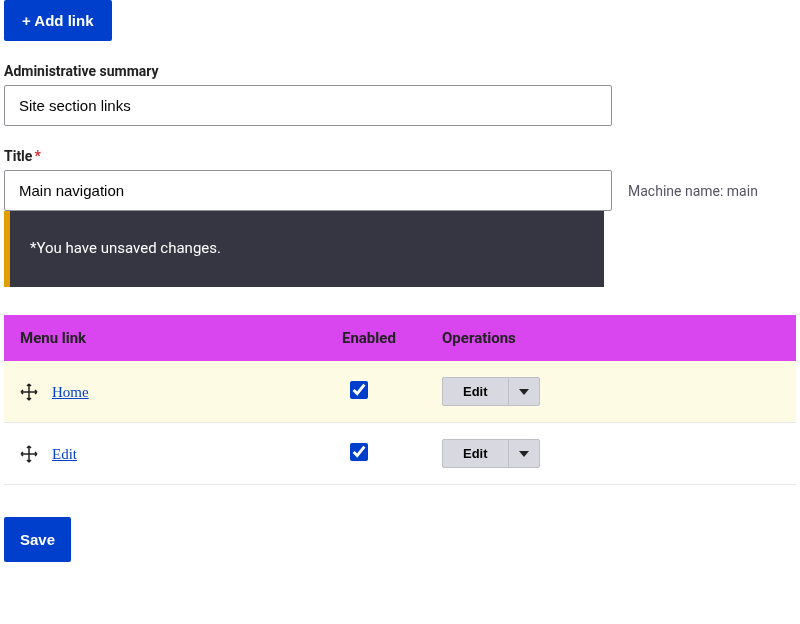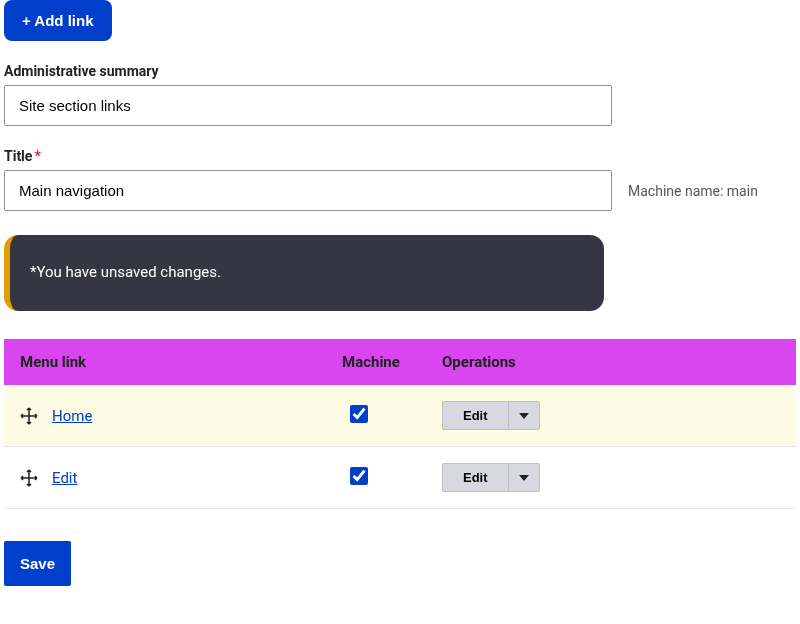--- a/index.html
+++ b/index.html
@@ -6,21 +6,21 @@
     body { font-family: -apple-system, BlinkMacSystemFont, "Segoe UI", Roboto, sans-serif; font-size: 14px; color: #222; width: 800px; }
     .container { padding: 0 4px; }
     .btn-primary {
       background: #003ecc;
       color: #fff;
       border: none;
       padding: 12px 18px;
       font-size: 15px;
       font-weight: 700;
       cursor: pointer;
-      border-radius: 8px;
+      border-radius: 2px;
     }
     .field { margin-top: 22px; }
     .field-label {
       font-weight: 700;
       font-size: 14px;
       display: block;
       margin-bottom: 6px;
     }
     .required-star { color: #d8292f; margin-left: 2px; }
     .text-input {
@@ -30,28 +30,26 @@
       border: 1px solid #919297;
       border-radius: 2px;
       background: #fff;
     }
     .title-row { display: flex; align-items: center; gap: 16px; }
     .machine-name {
       color: #545560;
       font-size: 14px;
     }
     .alert {
-      margin-top: 24px;
       width: 600px;
       background: #353641;
       color: #fff;
       border-left: 6px solid #e29e00;
       padding: 28px 20px 30px 20px;
       font-size: 15px;
-      border-radius: 14px;
     }
     .menu-table {
       margin-top: 28px;
       width: 100%;
       border-collapse: collapse;
     }
     .menu-table thead tr {
       background: #d946ef;
     }
     .menu-table th {
@@ -62,21 +60,21 @@
       color: #222;
     }
     .menu-table th.col-enabled { width: 100px; }
     .menu-table th.col-ops { width: 370px; }
     .menu-table td {
       padding: 16px 16px;
       border-bottom: 1px solid #e6e6ec;
       vertical-align: middle;
     }
     .row-highlight { background: #fdfbe4; }
-    .link-cell { display: flex; align-items: flex-end; gap: 14px; }
+    .link-cell { display: flex; align-items: flex-end; gap: 14px; font-family: Liberation Serif, serif; }
     .drag-handle {
       width: 18px; height: 18px;
       display: inline-flex; align-items: center; justify-content: center;
       cursor: move;
     }
     .menu-link {
       color: #003ecc;
       text-decoration: underline;
       font-size: 15px;
     }
@@ -146,21 +144,21 @@
   </div>
 
   <div class="alert">
     <span>*You have unsaved changes.</span>
   </div>
 
   <table class="menu-table">
     <thead>
       <tr>
         <th>Menu link</th>
-        <th class="col-enabled">Machine</th>
+        <th class="col-enabled">Enabled</th>
         <th class="col-ops">Operations</th>
       </tr>
     </thead>
     <tbody>
       <tr class="row-highlight">
         <td>
           <div class="link-cell">
             <span class="drag-handle">
               <svg width="18" height="18" viewBox="0 0 18 18" fill="none" stroke="#222" stroke-width="1.5">
                 <path d="M9 1 L9 17 M1 9 L17 9 M9 1 L7 3 M9 1 L11 3 M9 17 L7 15 M9 17 L11 15 M1 9 L3 7 M1 9 L3 11 M17 9 L15 7 M17 9 L15 11"></path>

